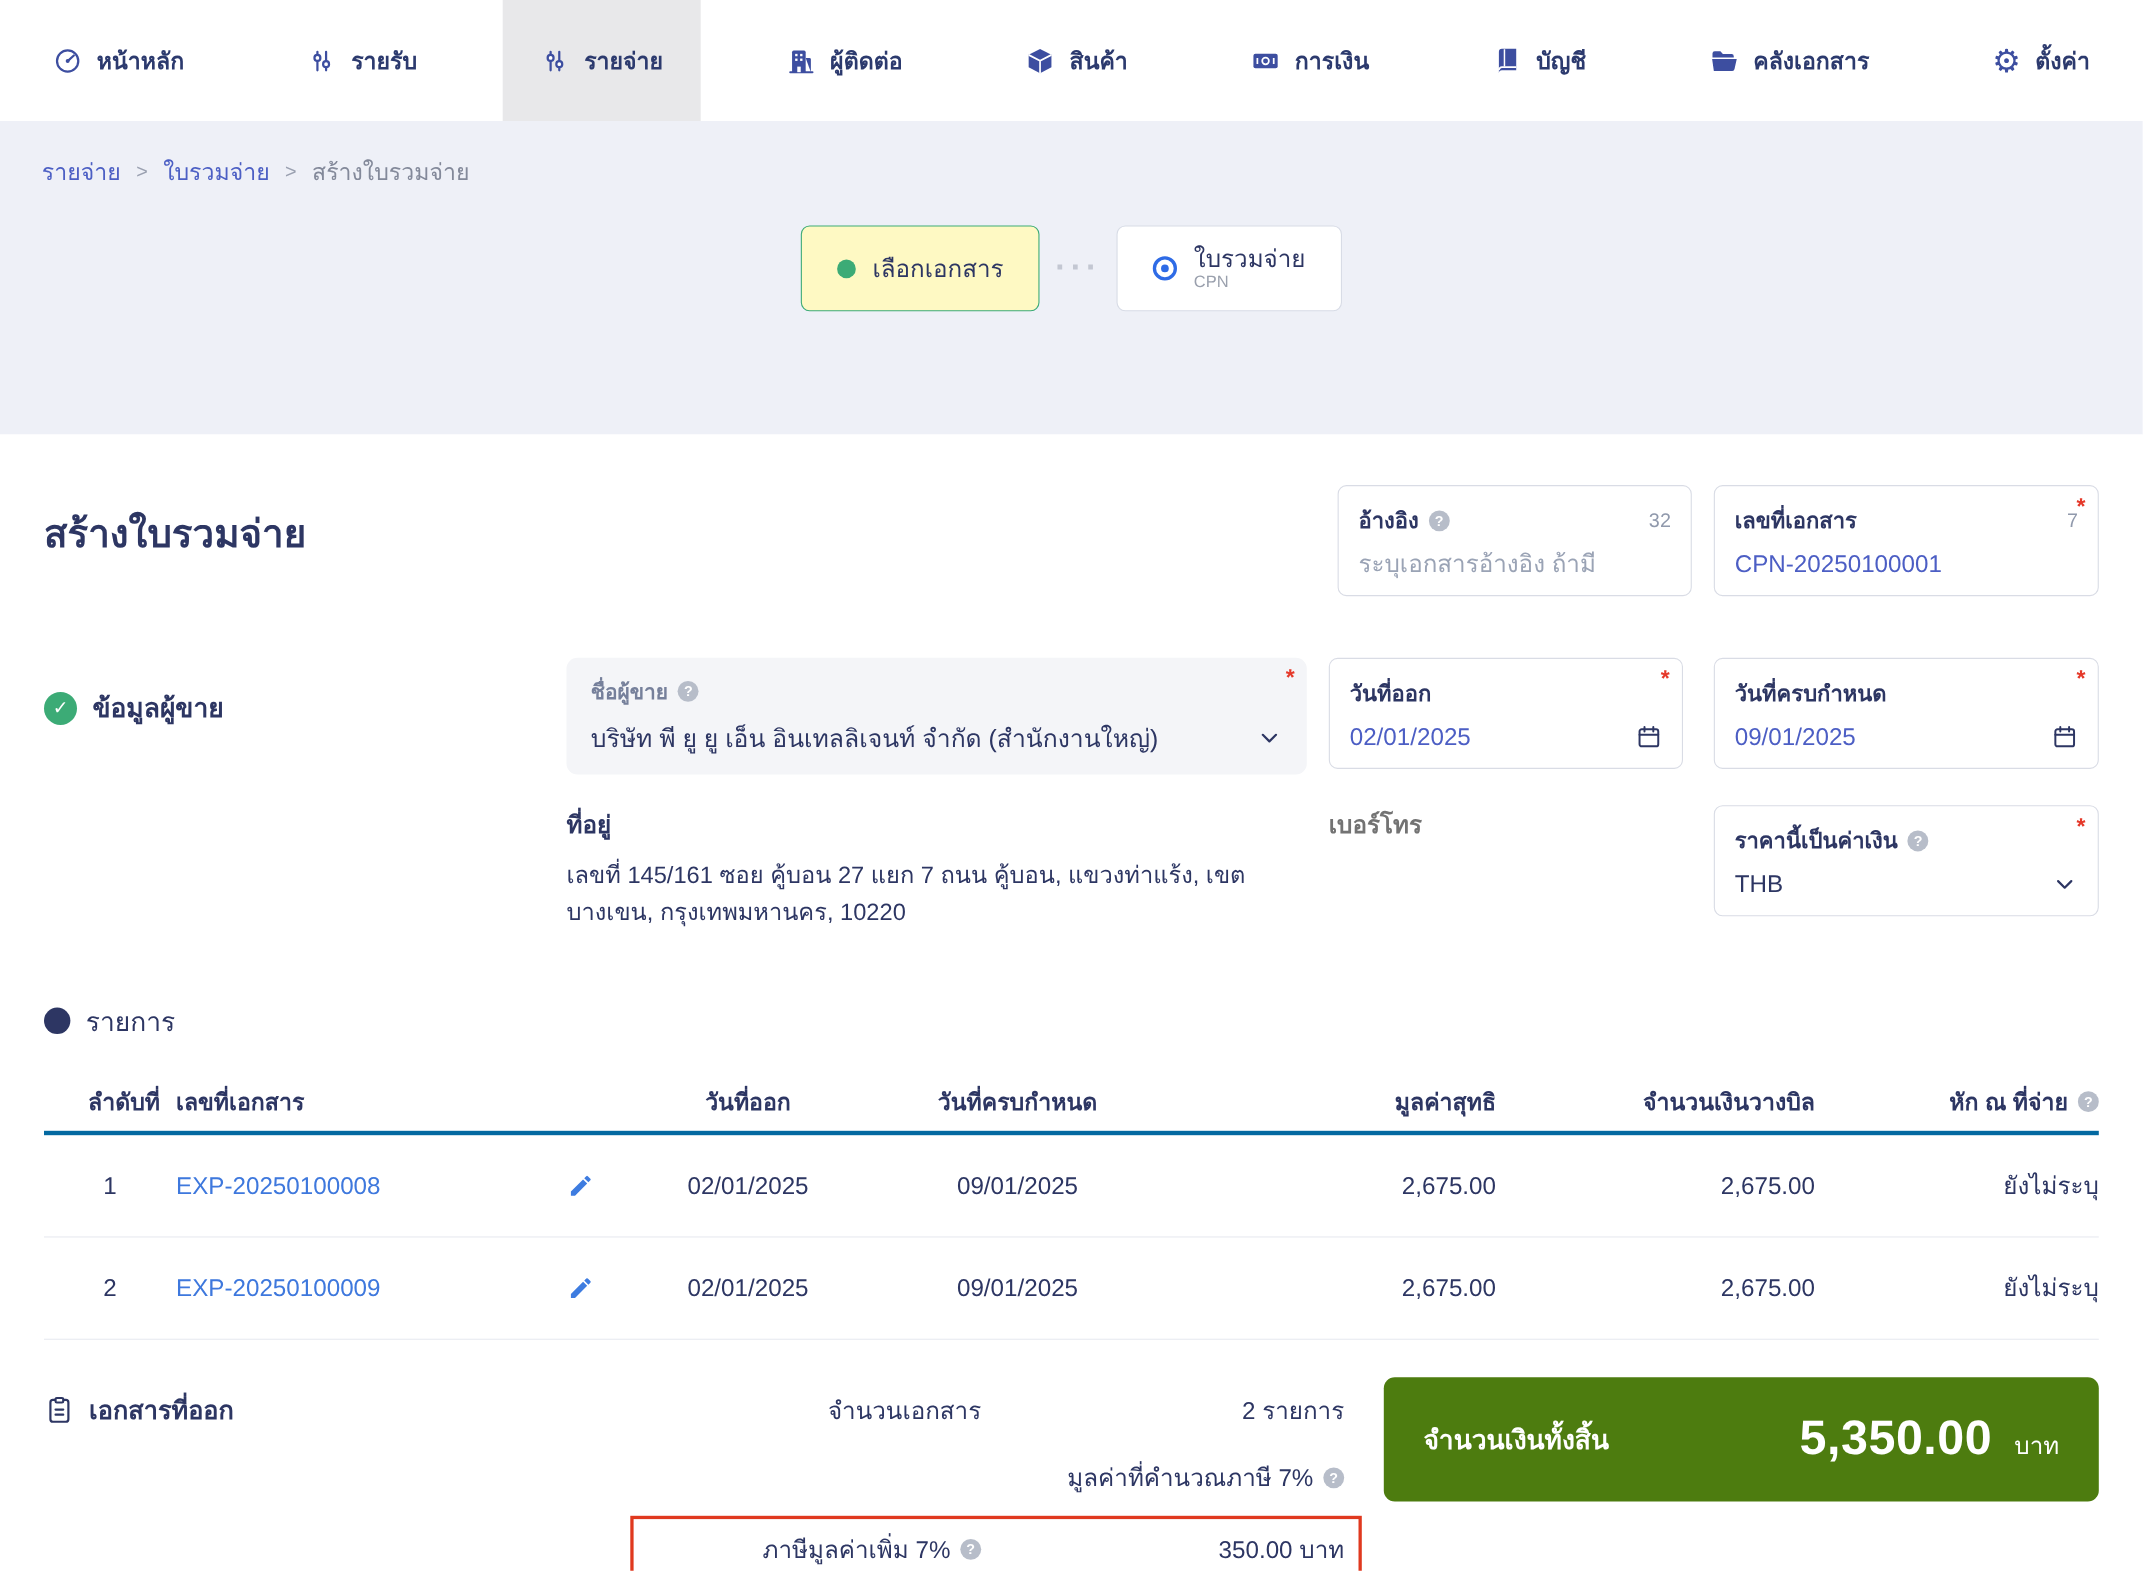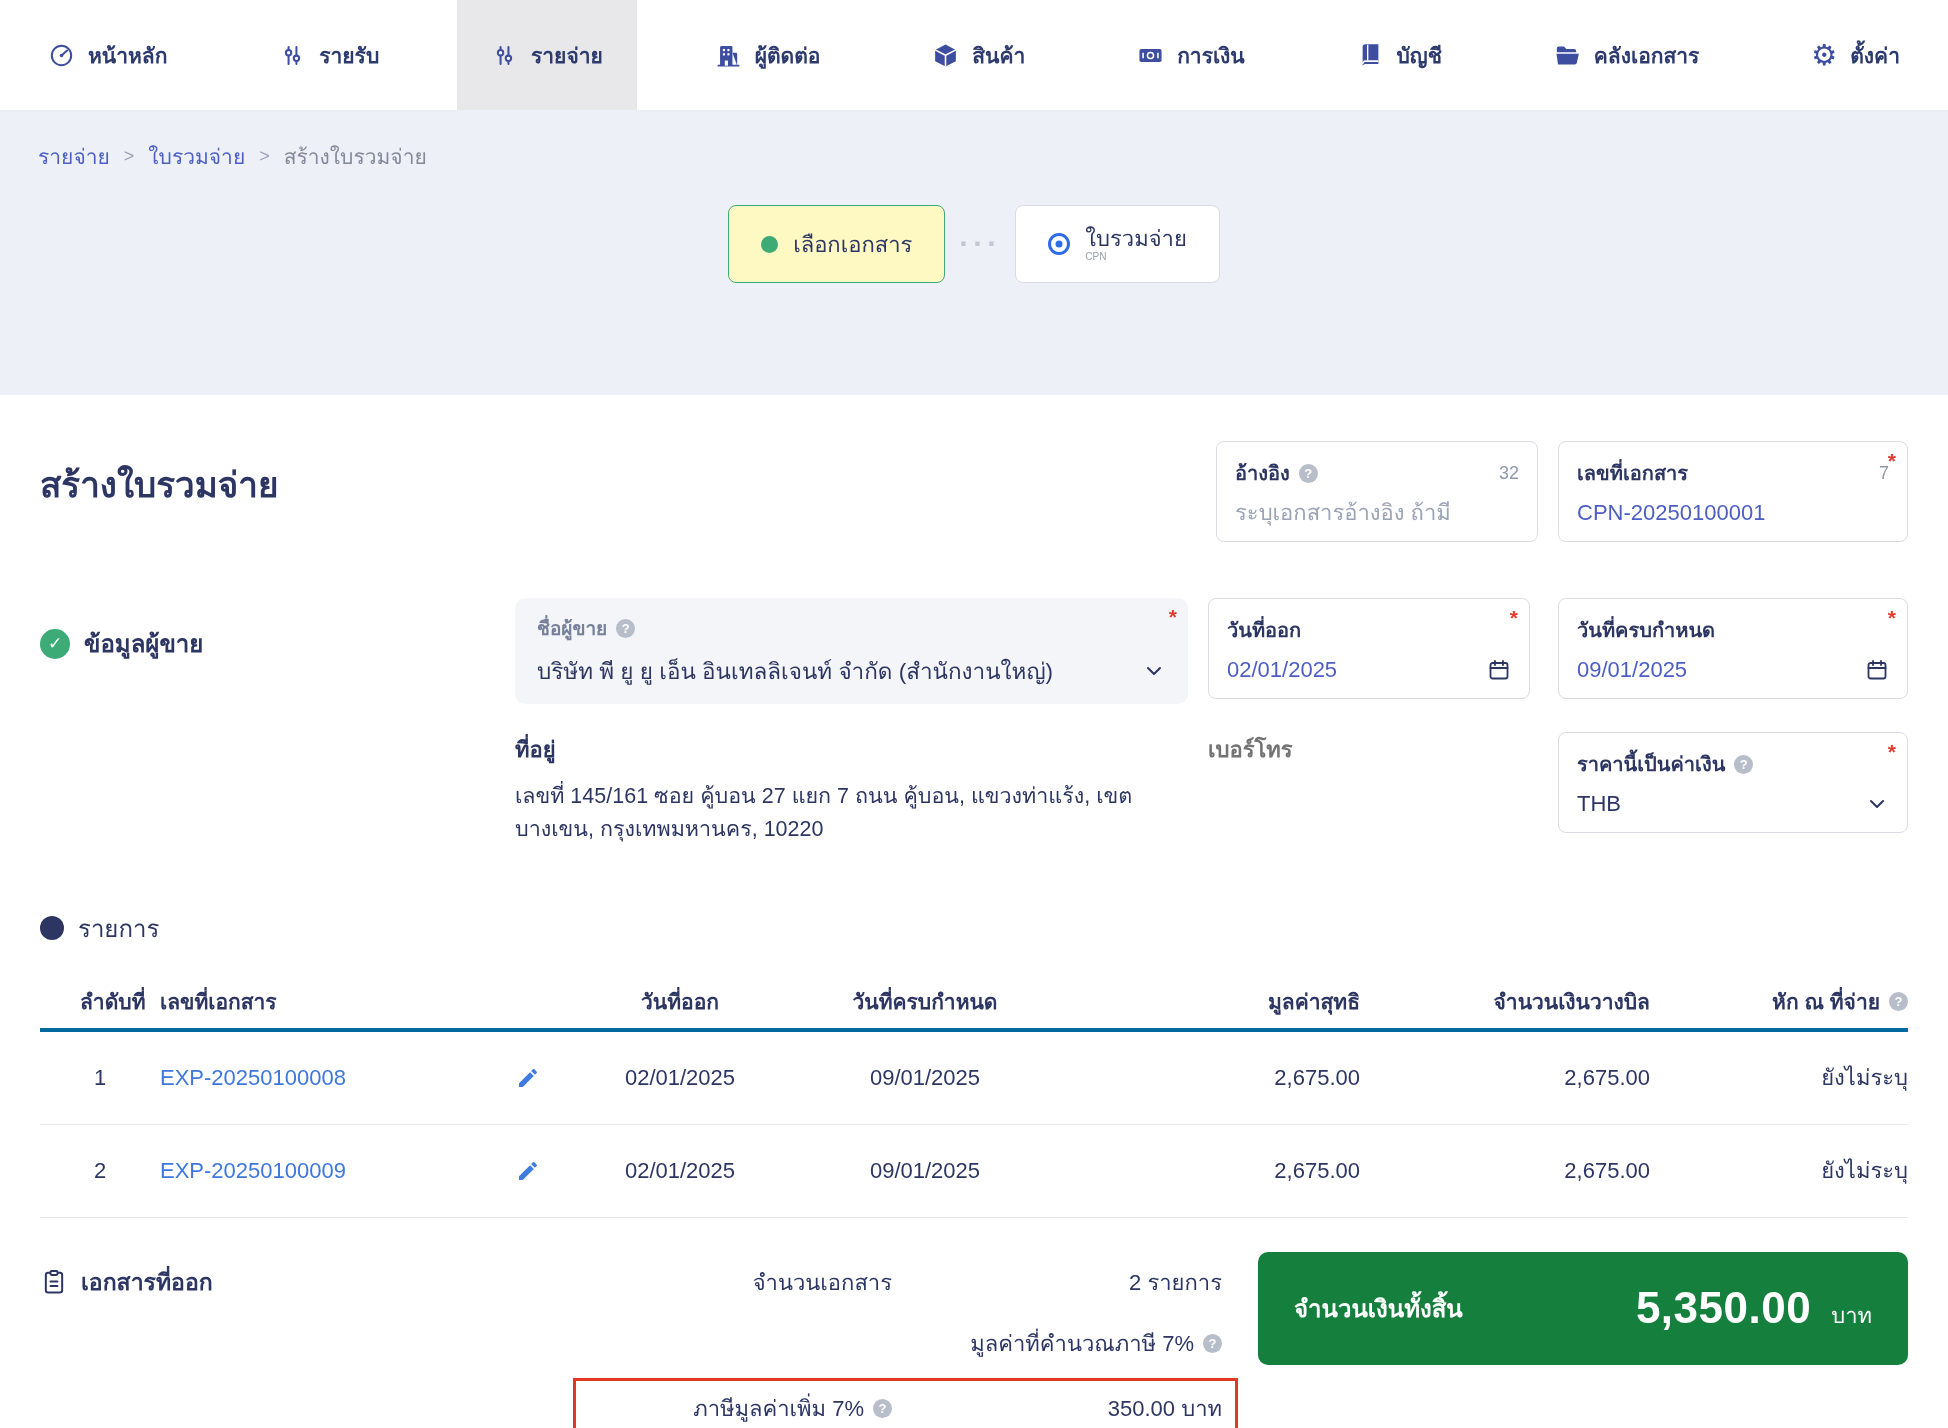--- a/index.html
+++ b/index.html
@@ -71,21 +71,21 @@
   .radio {
     width: 22px; height: 22px; border-radius: 50%;
     border: 3px solid #2e6be6; background: #fff; position: relative; flex: 0 0 auto;
   }
   .radio::after {
     content: ""; position: absolute; left: 50%; top: 50%;
     width: 7px; height: 7px; border-radius: 50%;
     background: #2e6be6; transform: translate(-50%, -50%);
   }
   .step-text { display: flex; flex-direction: column; line-height: 1.15; }
-  .step-sub { font-size: 10px; color: #9aa0ad; margin-top: 0; }
+  .step-sub { font-size: 15px; color: #9aa0ad; margin-top: 0; }
 
   
   .main { padding: 0 40px; background: #fff; }
 
   .title-row { display: flex; justify-content: space-between; align-items: flex-start; padding-top: 46px; }
   .page-title { font-size: 35px; font-weight: 700; color: #2d3663; padding-top: 16px; }
   .title-boxes { display: flex; gap: 20px; }
 
   .fbox {
     position: relative;
@@ -182,21 +182,21 @@
   .summary-left .icon-28 { width: 28px; height: 28px; color: #2d3663; }
   .summary-title { font-size: 23px; font-weight: 700; color: #2d3663; }
   .summary-mid { width: 790px; display: flex; flex-direction: column; }
   .srow { display: flex; align-items: center; padding: 13px 16px; }
   .slabel { flex: 1; display: flex; justify-content: flex-end; align-items: center; gap: 9px; font-size: 22px; color: #2d3663; }
   .svalue { width: 330px; text-align: right; font-size: 22px; color: #2d3663; }
   .srow.highlight { border: 3px solid #e0391f; padding: 10px 13px; margin-left: 125px; margin-top: 4px; }
   .summary-right { margin-left: auto; }
   .total-box {
     width: 650px; height: 113px;
-    background: #15803d; border-radius: 10px;
+    background: #4d7c0f; border-radius: 10px;
     display: flex; align-items: center;
     padding: 0 36px; color: #fff;
   }
   .total-label { font-size: 24px; font-weight: 600; }
   .total-amount-wrap { margin-left: auto; display: flex; align-items: baseline; }
   .total-amount { font-size: 44px; font-weight: 700; letter-spacing: 0.5px; }
   .total-cur { font-size: 22px; margin-left: 20px; }
 
   svg { display: block; }
 </style>

